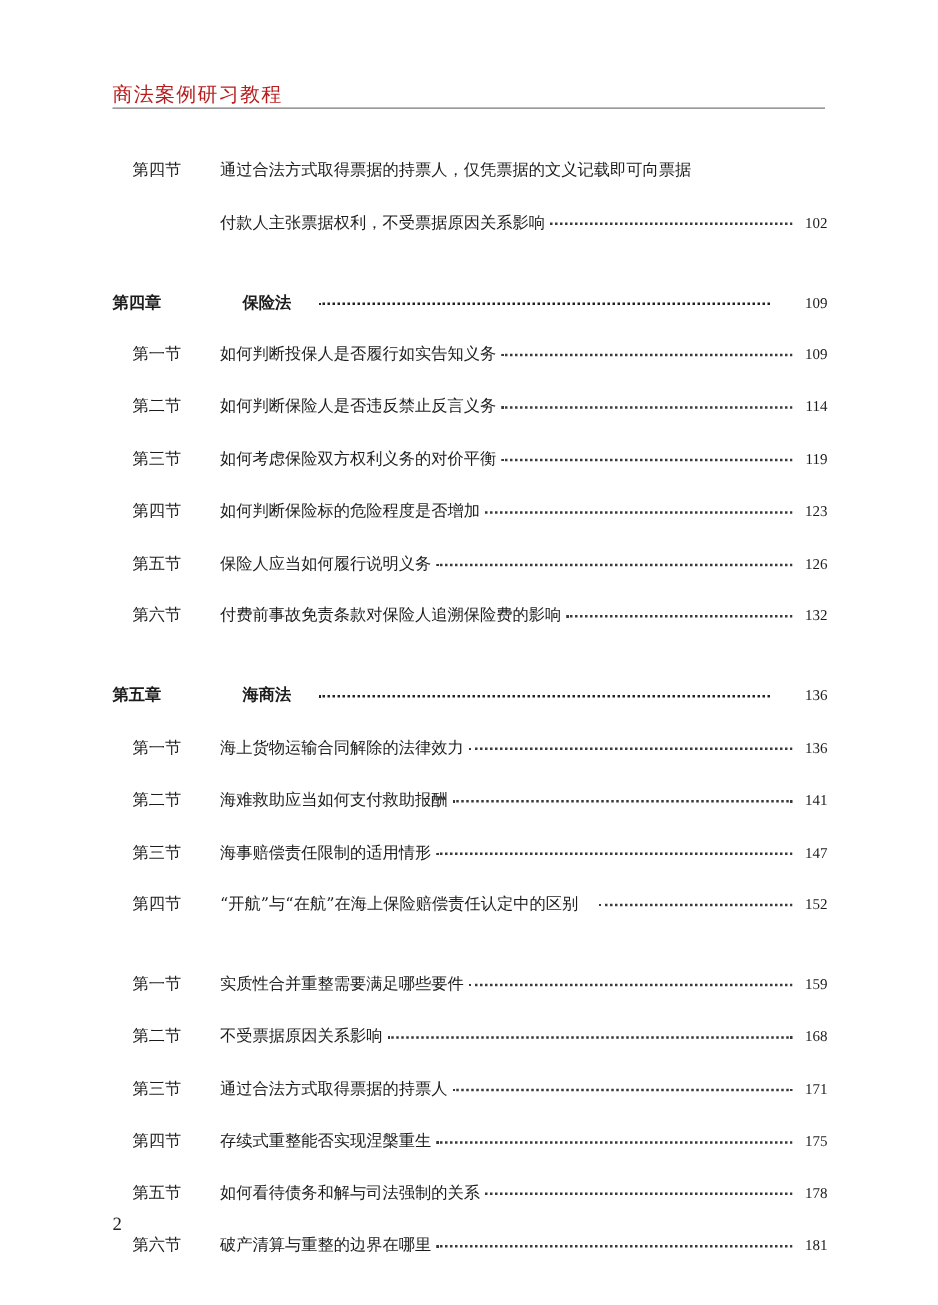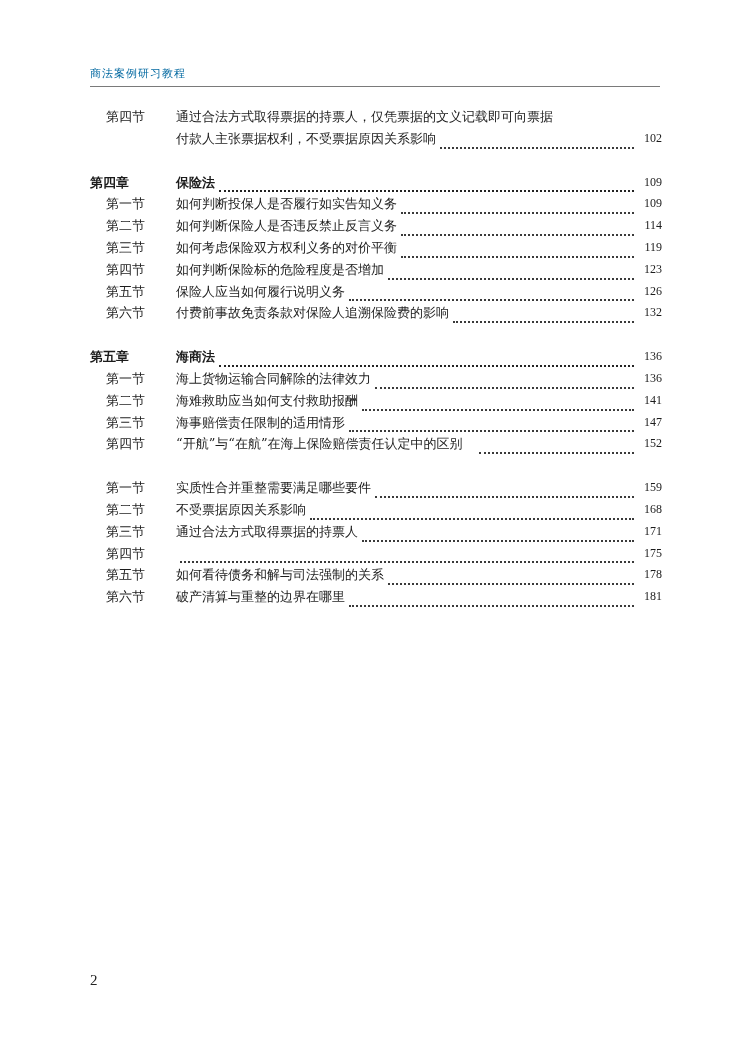--- a/index.html
+++ b/index.html
@@ -12,51 +12,53 @@
       height: 1044px;
       position: relative;
       overflow: hidden;
       font-family: "DejaVu Serif", "Liberation Serif", serif;
       color: #1c1c1c;
     }
     .running-head {
       position: absolute;
       left: 90px;
       top: 66px;
-      font-size: 11px;
+      font-size: 16px;
       letter-spacing: 1px;
-      color: #0369a1;
+      color: #b91c1c;
       text-align: center;
     }
     .head-rule {
       position: absolute;
       left: 90px;
       top: 86px;
       width: 570px;
       height: 0;
       border-top: 1px solid #7a7a7a;
     }
     .toc {
       position: absolute;
       left: 90px;
       top: 106px;
       width: 572px;
     }
     .row {
       display: flex;
-      align-items: flex-end;
+      align-items: flex-start;
       font-size: 13px;
       height: 21.8px;
       line-height: 21.8px;
       white-space: nowrap;
+      margin-top: 20px;
     }
     .row.chapter {
       font-family: "DejaVu Sans", "Liberation Sans", sans-serif;
       font-weight: bold;
       font-size: 13px;
+      gap: 18px;
     }
     .row.section .num {
       padding-left: 16px;
       width: 70px;
       flex: 0 0 auto;
     }
     .row.chapter .num {
       width: 86px;
       flex: 0 0 auto;
     }
@@ -215,20 +217,21 @@
     <span class="page">168</span>
   </div>
   <div class="row section">
     <span class="num">第三节</span>
     <span class="title">通过合法方式取得票据的持票人</span>
     <span class="leader"></span>
     <span class="page">171</span>
   </div>
   <div class="row section">
     <span class="num">第四节</span>
+    <span class="title">存续式重整能否实现涅槃重生</span>
     <span class="leader"></span>
     <span class="page">175</span>
   </div>
   <div class="row section">
     <span class="num">第五节</span>
     <span class="title">如何看待债务和解与司法强制的关系</span>
     <span class="leader"></span>
     <span class="page">178</span>
   </div>
   <div class="row section">

